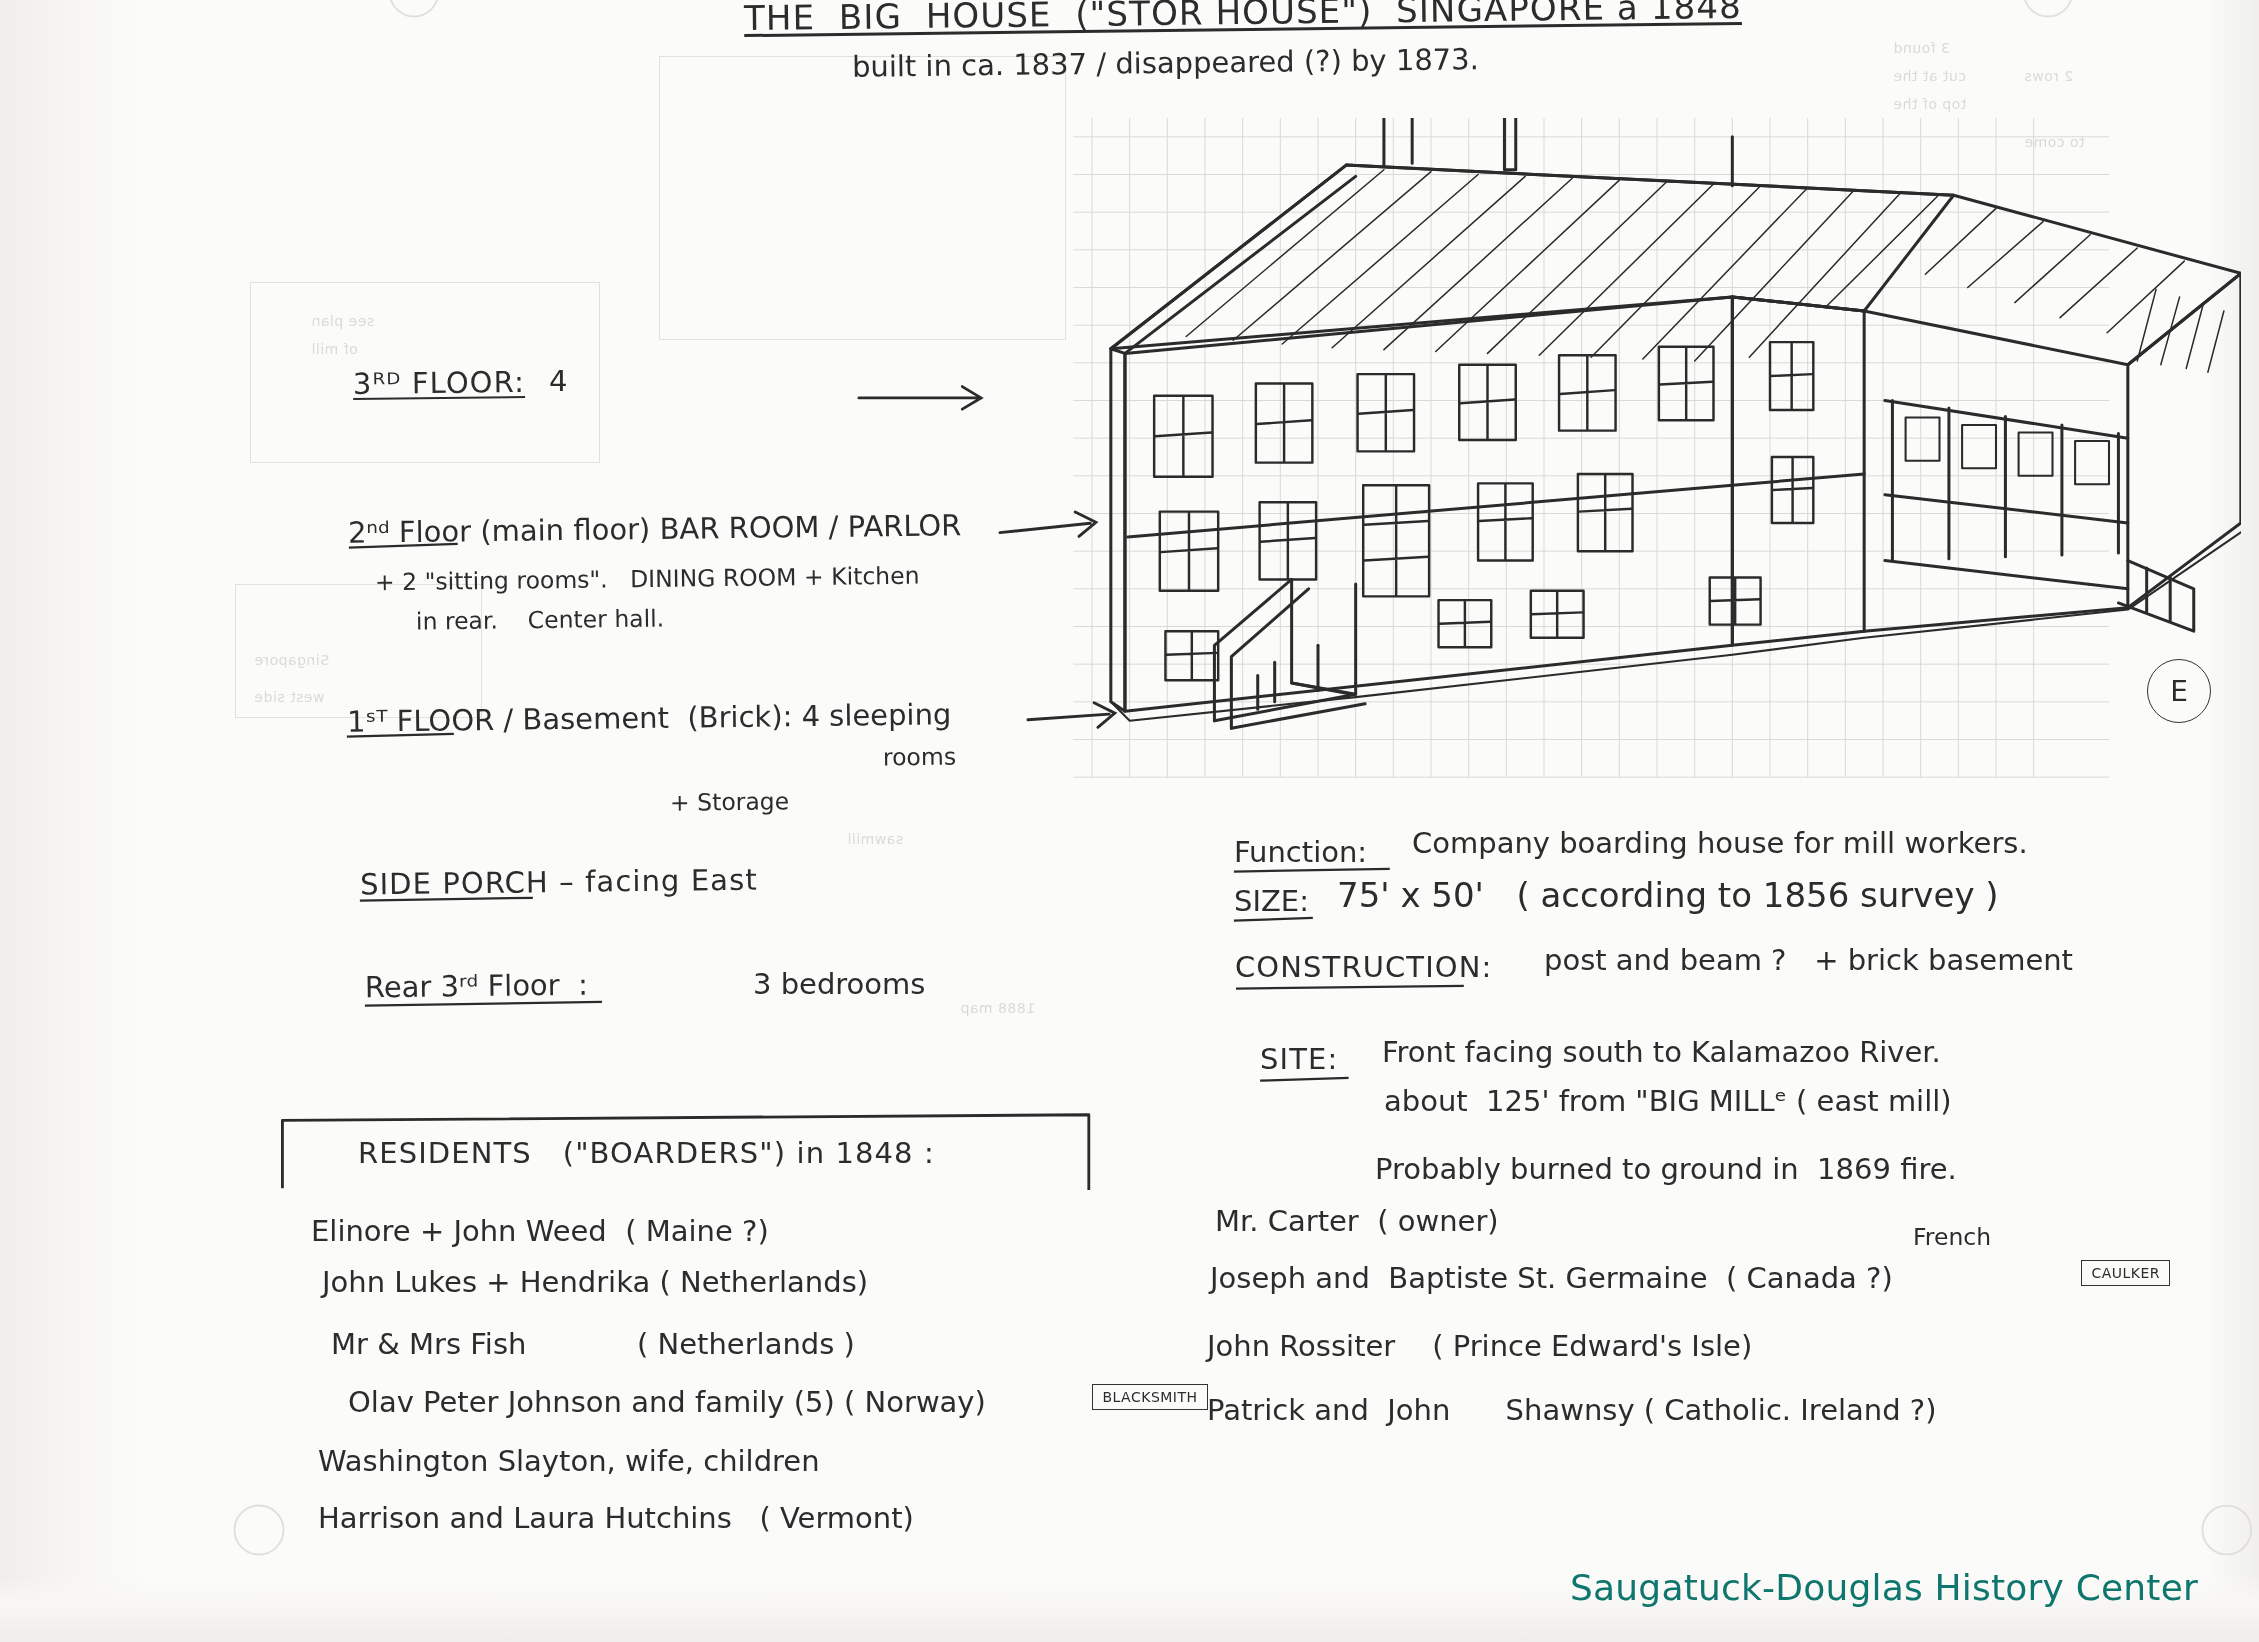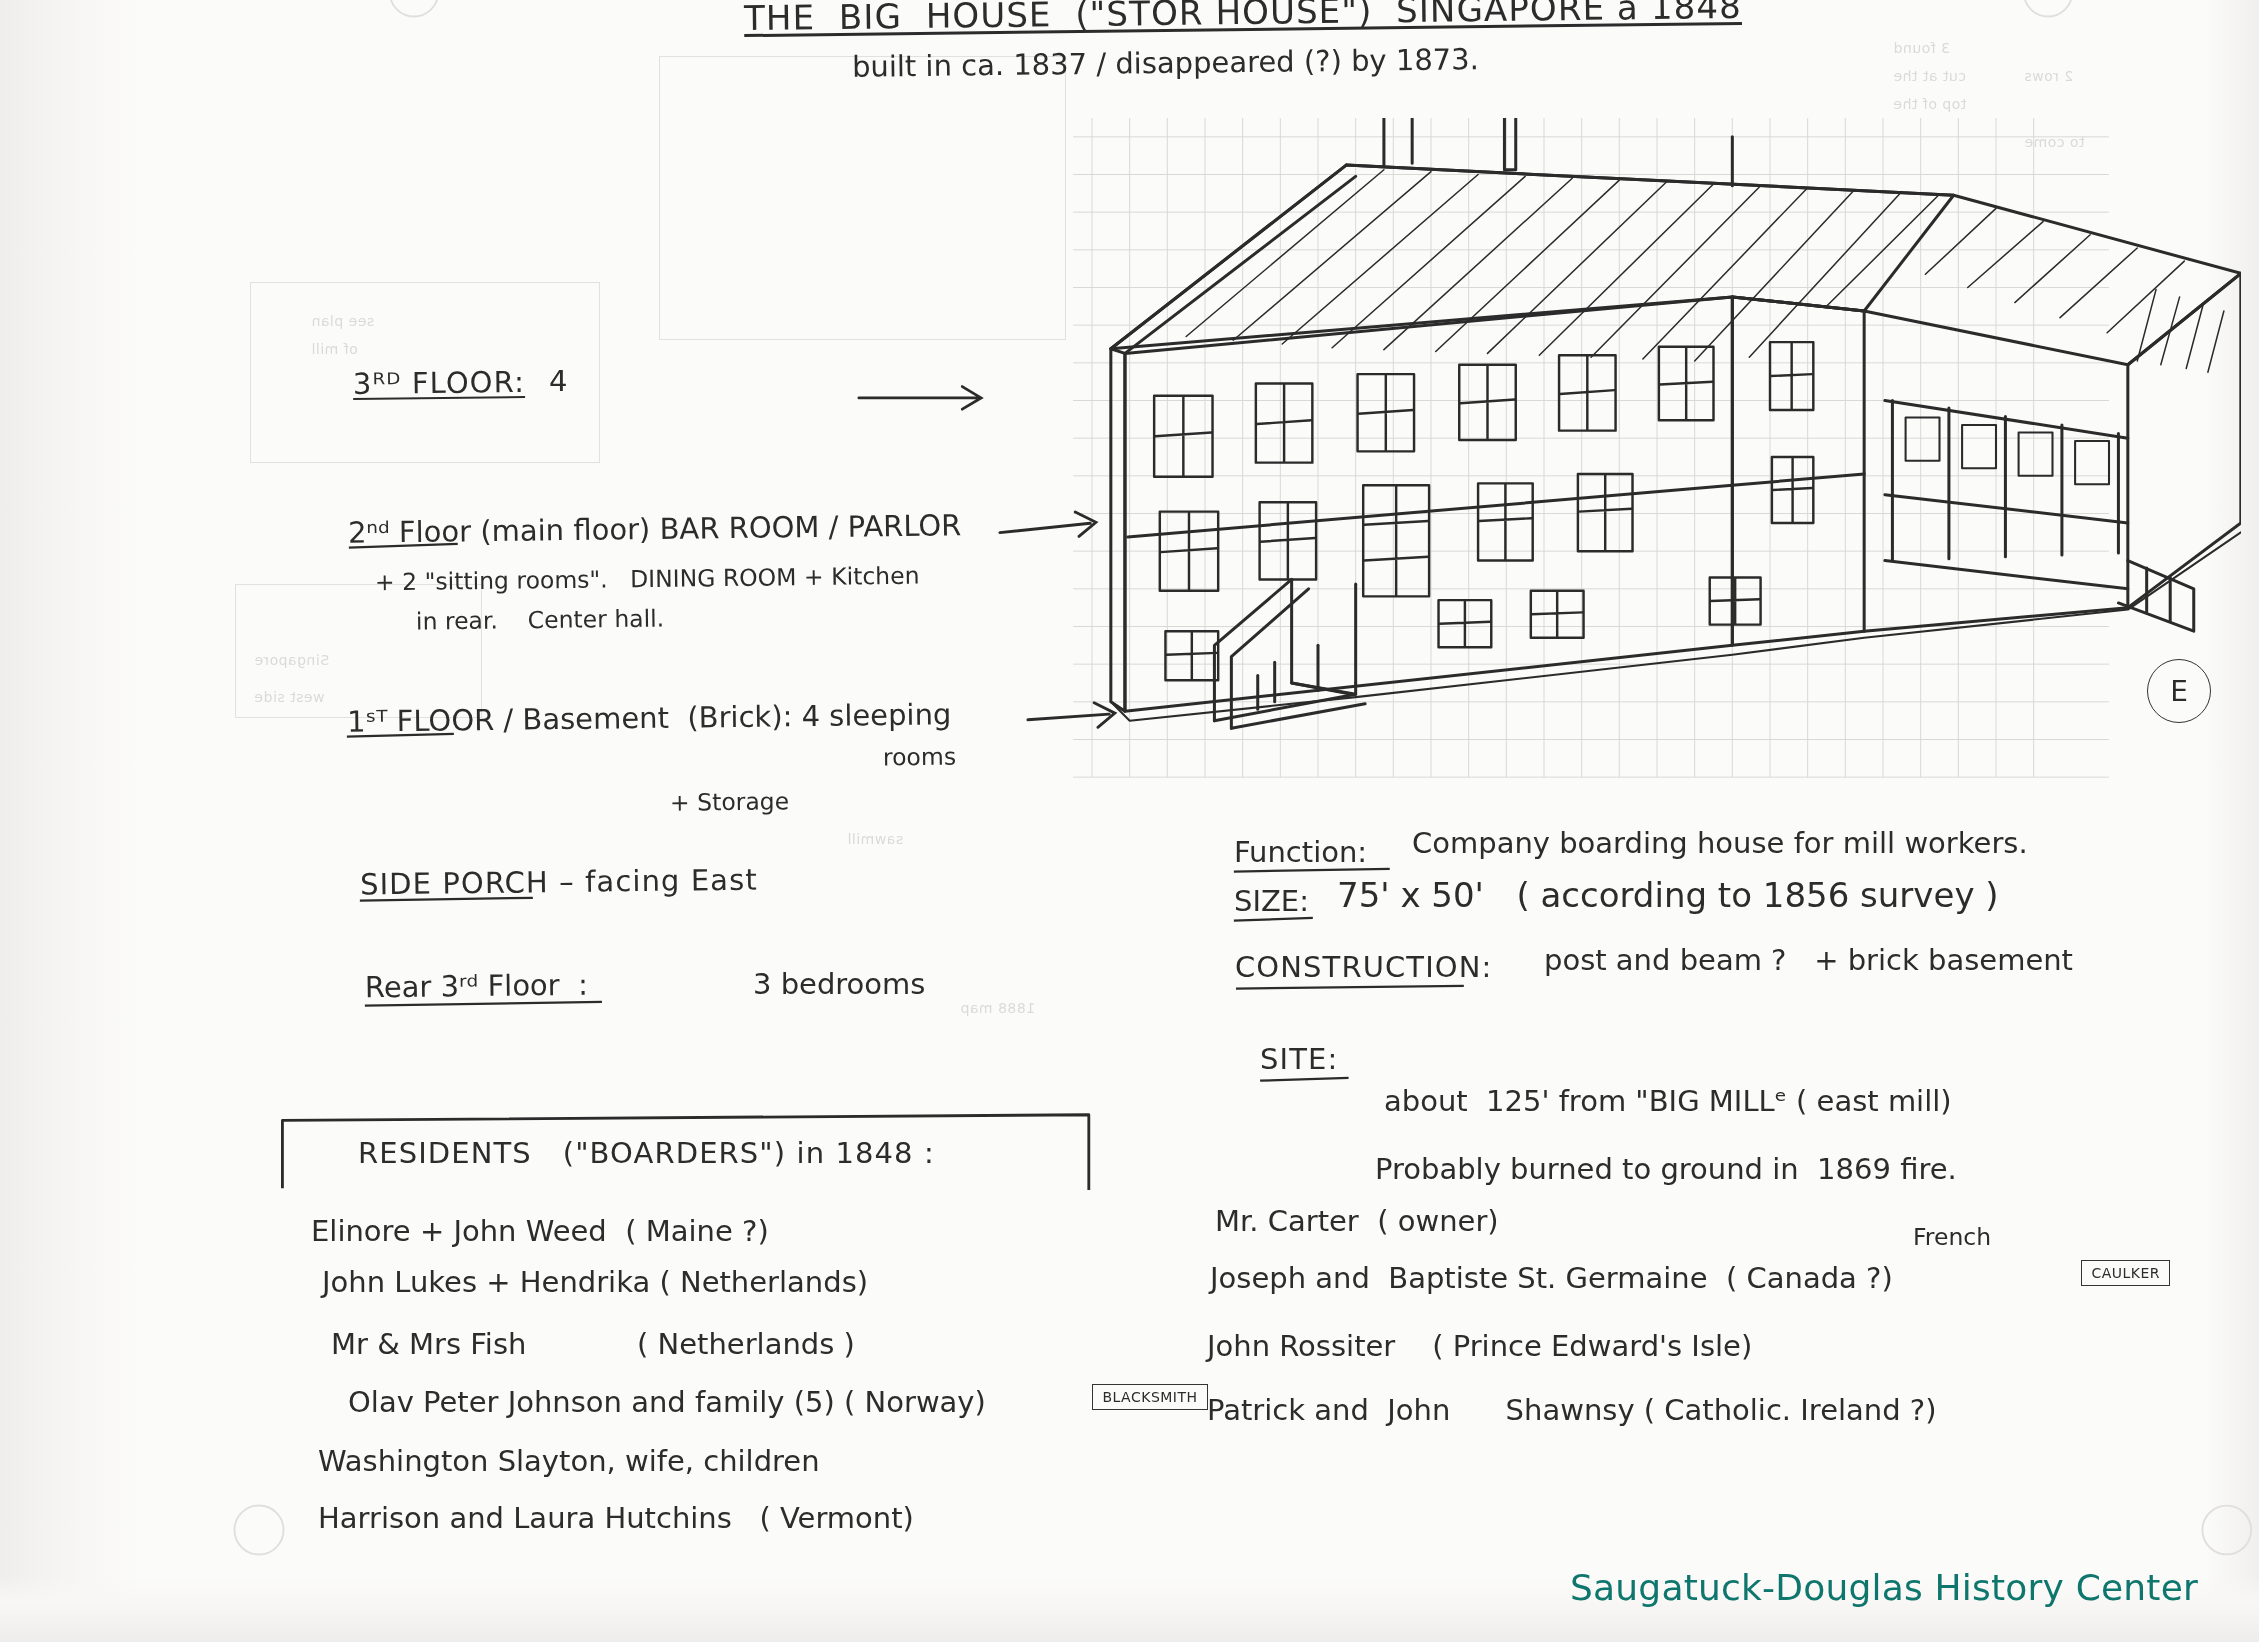--- a/index.html
+++ b/index.html
@@ -368,20 +368,21 @@
   <div class="hand lg caps" style="left:1235px; top:951px;">CONSTRUCTION:</div>
   <svg class="arrow" style="left:1234px; top:983px;" width="245" height="11.3" viewBox="0 0 260 12">
     <path d="M2 6 L244 3" stroke="#2b2b2b" stroke-width="2.4" fill="none"></path>
   </svg>
   <div class="hand lg" style="left:1544px; top:944px;">post and beam ?   + brick basement</div>
 
   <div class="hand lg caps" style="left:1260px; top:1043px;">SITE:</div>
   <svg class="arrow" style="left:1258px; top:1075px;" width="104" height="11.3" viewBox="0 0 110 12">
     <path d="M2 6 L96 3" stroke="#2b2b2b" stroke-width="2.4" fill="none"></path>
   </svg>
+  <div class="hand lg" style="left:1382px; top:1036px;">Front facing south to Kalamazoo River.</div>
   <div class="hand lg" style="left:1384px; top:1085px;">about  125' from "BIG MILLᵉ ( east mill)</div>
   <div class="hand lg" style="left:1375px; top:1132px;margin-top:21px;">Probably burned to ground in  1869 fire.</div>
 
   <svg class="arrow" style="left:273px; top:1109px;" width="829" height="85" viewBox="0 0 880 90">
     <path d="M10 84 L10 12 L866 6 L866 86" stroke="#2b2b2b" stroke-width="3" fill="none" stroke-linejoin="round"></path>
   </svg>
   <div class="hand lg caps" style="left:358px; top:1137px;">RESIDENTS   ("BOARDERS") in 1848 :</div>
 
   <div class="hand lg" style="left:322px; top:1266px;">John Lukes + Hendrika ( Netherlands)</div>
   <div class="hand lg" style="left:311px; top:1215px;">Elinore + John Weed  ( Maine ?)</div>

